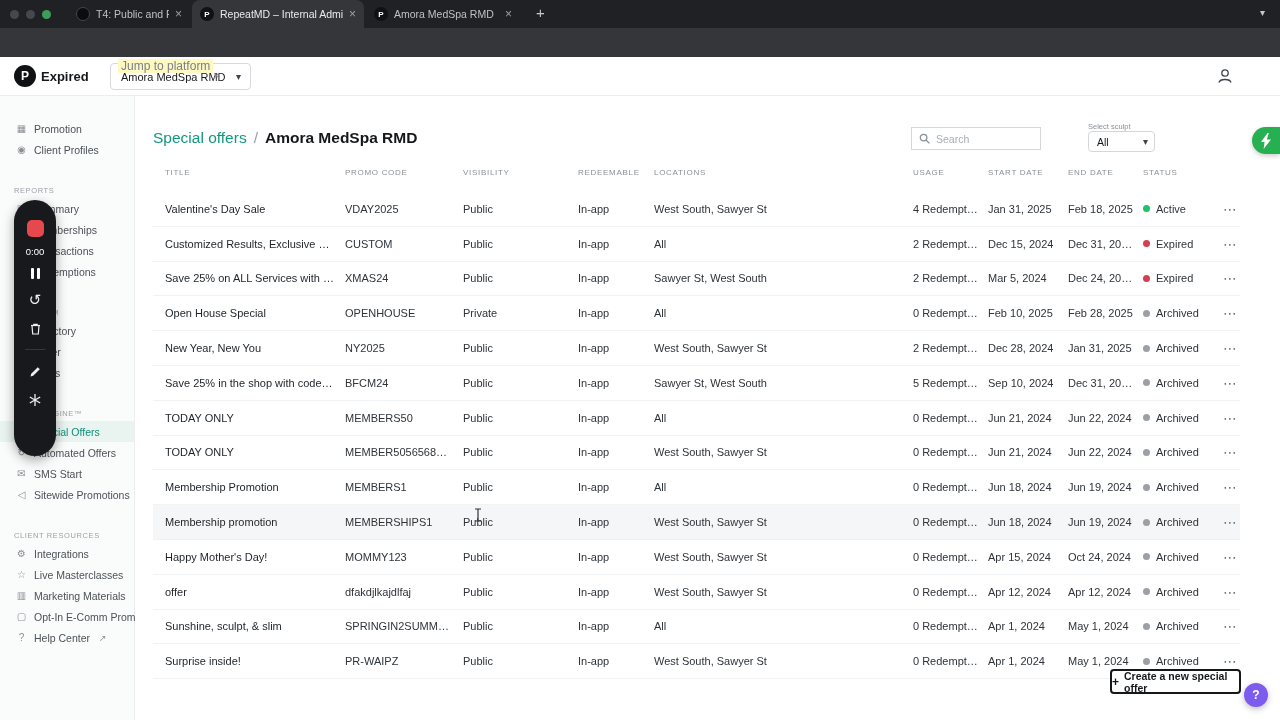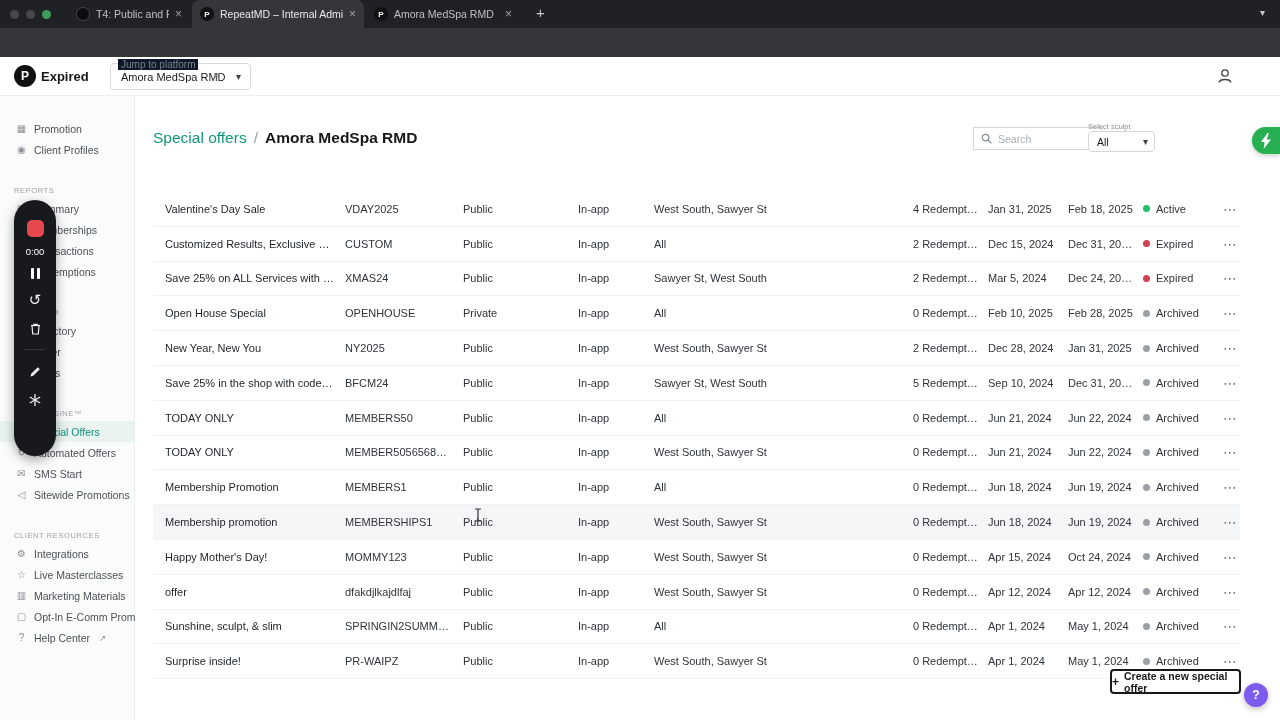--- a/index.html
+++ b/index.html
@@ -43,22 +43,22 @@
 
   
   .app-header { position:absolute; left:0; top:57px; width:1280px; height:39px; background:#fff;
                 border-bottom:1px solid #ededed; z-index:20; }
   .logo-circle { position:absolute; left:14px; top:8px; width:22px; height:22px; border-radius:50%;
                  background:#101113; color:#fff; font-weight:bold; font-size:12px;
                  display:flex; align-items:center; justify-content:center; }
   .brand { position:absolute; left:41px; top:12px; font-size:13px; font-weight:bold; color:#15181b; }
   .jump { position:absolute; left:110px; top:6px; width:141px; height:27px; border:1px solid #d6d9dd;
           border-radius:4px; background:#fff; cursor:pointer; }
-  .jump-label { position:absolute; left:7px; top:-5px; background:#0f172a; padding:0 3px;
-                font-size:10px; color:#7a8187; white-space:nowrap; }
+  .jump-label { position:absolute; left:7px; top:-5px; background:#fef9c3; padding:0 3px;
+                font-size:12px; color:#7a8187; white-space:nowrap; }
   .jump-value { position:absolute; left:10px; top:7px; font-size:11px; color:#15181b; white-space:nowrap; }
   .jump-clear { position:absolute; right:30px; top:5px; font-size:12px; color:#868c92; }
   .jump-chevron { position:absolute; right:9px; top:7px; font-size:10px; color:#3c4247; }
   .account-btn { position:absolute; left:1216px; top:10px; cursor:pointer; }
 
   
   .sidebar { position:absolute; left:0; top:96px; width:135px; height:624px; background:#fafbfb;
              border-right:1px solid #ededed; padding-top:22px; }
   .side-item { height:21px; display:flex; align-items:center; gap:7px; padding-left:16px;
                font-size:10.5px; color:#4b5258; cursor:pointer; white-space:nowrap; }
@@ -83,21 +83,21 @@
   .rec-divider { margin-top:13px; width:20px; height:1px; background:#34373d; }
 
   
   .main { position:absolute; left:135px; top:96px; width:1145px; height:624px; background:#fff; }
   .breadcrumb { position:absolute; left:18px; top:33px; display:flex; align-items:baseline; gap:7px;
                 font-size:15.5px; }
   .bc-parent { color:#12987d; cursor:pointer; }
   .bc-sep { color:#9aa0a6; }
   .bc-current { color:#15181b; font-weight:bold; }
 
-  .searchbox { position:absolute; left:838px; top:31px; width:130px; height:23px;
+  .searchbox { position:absolute; left:776px; top:31px; width:130px; height:23px;
                border:1px solid #d3d7db; border-radius:0; background:#fff; }
   .searchbox svg { position:absolute; left:7px; top:5px; }
   .searchbox input { position:absolute; left:24px; top:0; width:100px; height:21px; border:none;
                      outline:none; background:transparent; font-family:inherit; font-size:10.5px; color:#2e343a; }
   .searchbox input::placeholder { color:#a6adb3; }
 
   .status-label { position:absolute; left:953px; top:26px; font-size:7.5px; color:#8a9197; }
   .status-select { position:absolute; left:953px; top:35px; width:67px; height:21px;
                    border:1px solid #d3d7db; border-radius:4px; background:#fff; cursor:pointer; }
   .status-select .val { position:absolute; left:8px; top:4px; font-size:10.5px; color:#15181b; }
@@ -320,20 +320,31 @@
     <span class="val">All</span>
     <span class="chev">▾</span>
   </div>
 
   <div class="fab-bolt">
     <svg width="12" height="16" viewBox="0 0 12 16">
       <path d="M7.5 0 L1 9 h3.6 L3.6 16 L11 6.4 H6.8 L8.8 0 z" fill="#fff"></path>
     </svg>
   </div>
 
+  <div class="thead" id="table-head">
+      <div class="th">Title</div>
+      <div class="th">Promo Code</div>
+      <div class="th">Visibility</div>
+      <div class="th">Redeemable</div>
+      <div class="th">Locations</div>
+      <div class="th">Usage</div>
+      <div class="th">Start Date</div>
+      <div class="th">End Date</div>
+      <div class="th">Status</div>
+    </div>
   <div class="tbody" id="table-body">
       <div class="trow">
         <div class="td cell-title">Valentine's Day Sale</div>
         <div class="td cell-promo-code">VDAY2025</div>
         <div class="td cell-visibility">Public</div>
         <div class="td cell-redeemable">In-app</div>
         <div class="td cell-locations">West South, Sawyer St</div>
         <div class="td cell-usage">4 Redemptions</div>
         <div class="td cell-start-date">Jan 31, 2025</div>
         <div class="td cell-end-date">Feb 18, 2025</div>

